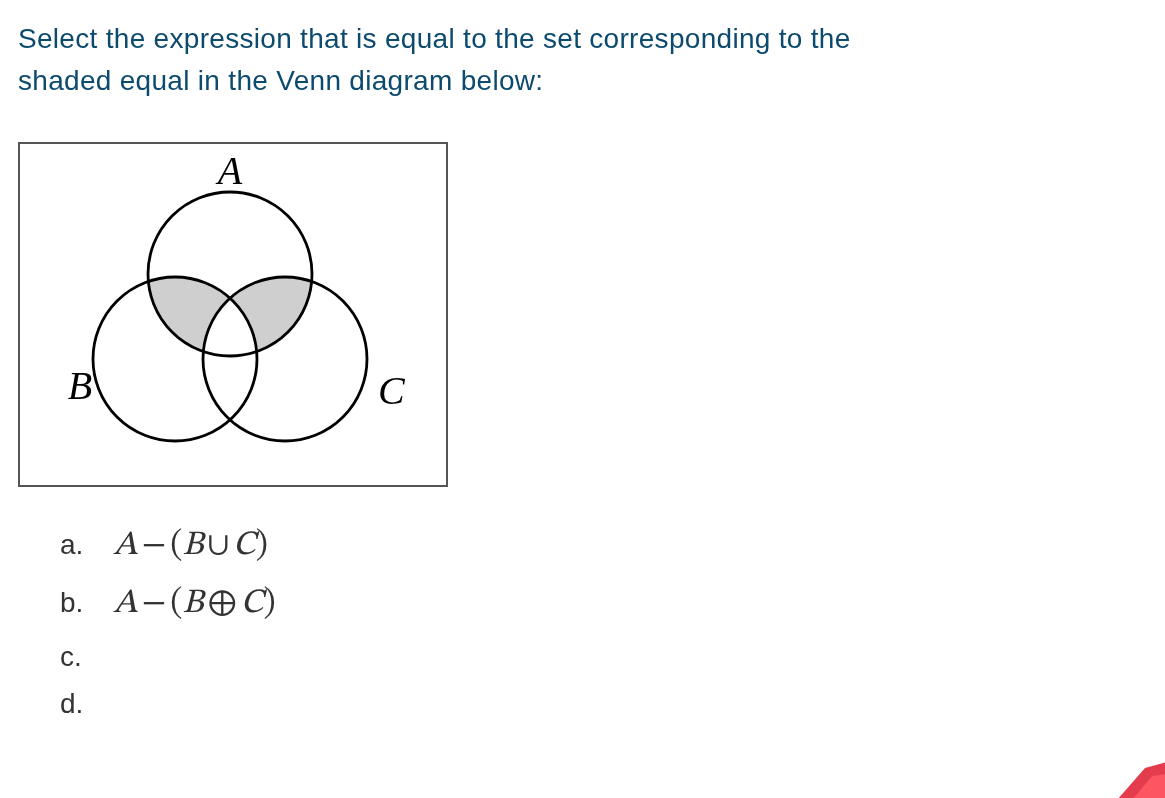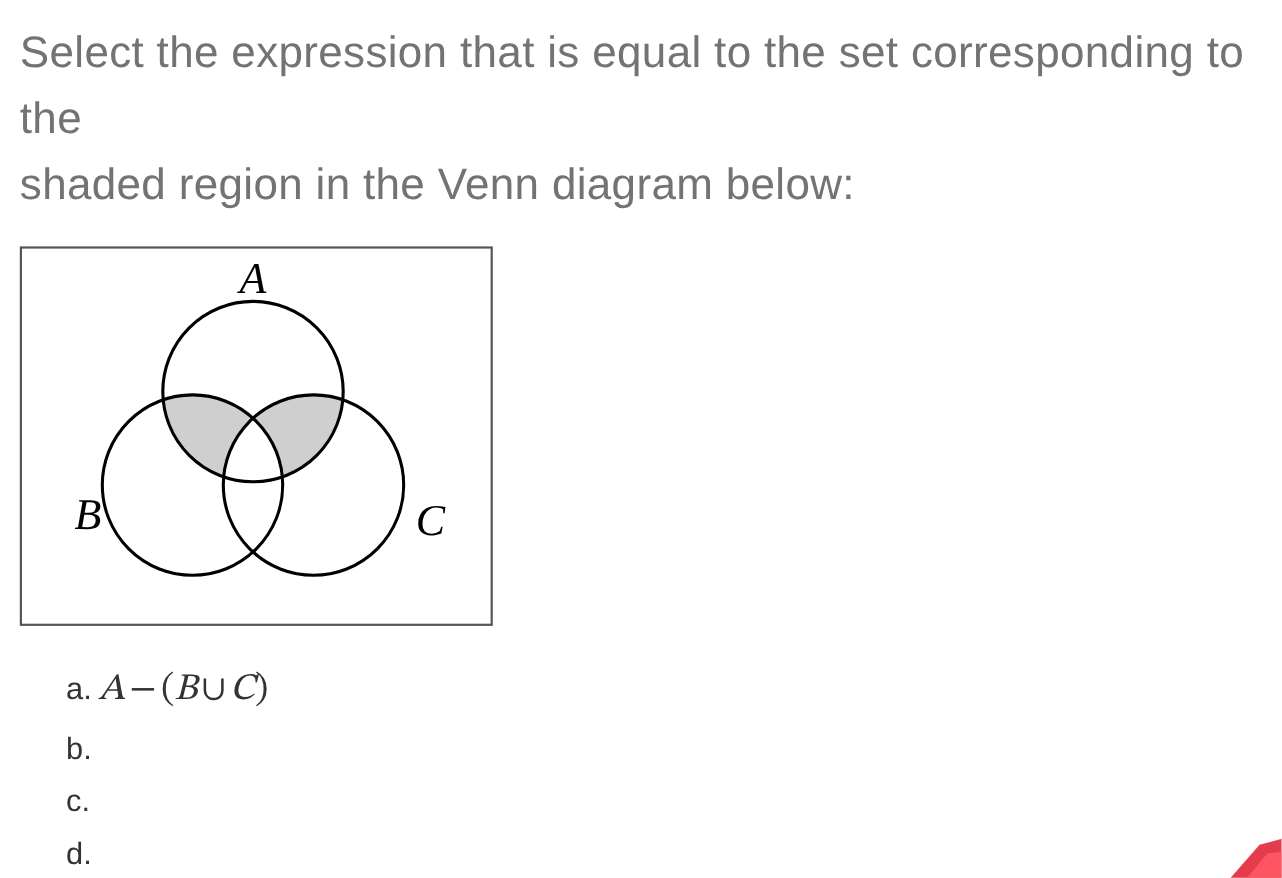--- a/index.html
+++ b/index.html
@@ -11,26 +11,26 @@
     font-family: "Helvetica Neue", Arial, sans-serif;
     color: #555555;
     overflow: hidden;
     position: relative;
   }
   .page {
     padding: 18px 18px 0 18px;
     box-sizing: border-box;
   }
   .question-text {
-    font-size: 40px;
+    font-size: 28px;
     line-height: 1.5;
-    color: #737373;
+    color: #0c4a6e;
     font-weight: 300;
     letter-spacing: 0.3px;
-    margin-bottom: 26px;
+    margin-bottom: 40px;
   }
   .venn-box {
     width: 430px;
     height: 345px;
     border: 2px solid #555555;
     box-sizing: border-box;
     position: relative;
     margin-bottom: 30px;
     background: #ffffff;
   }
@@ -51,20 +51,21 @@
   }
   .opt-letter {
     font-size: 28px;
     color: #333333;
     margin-right: 6px;
     font-family: "Helvetica Neue", Arial, sans-serif;
   }
   .math {
     font-family: "Cambria Math", "STIX Two Math", "Latin Modern Math", "Times New Roman", serif;
     font-style: italic;
+    margin-left: 24px;
   }
   .math .op {
     font-style: normal;
     padding: 0 4px;
   }
   .math .paren {
     font-style: normal;
   }
   .corner-mark {
     position: absolute;
@@ -76,21 +77,21 @@
     pointer-events: none;
   }
 </style>
 </head>
 <body>
 
 <div class="page">
 
   <div class="question-text">
     <span>Select the expression that is equal to the set corresponding to the</span><br>
-    <span>shaded region in the Venn diagram below:</span>
+    <span>shaded equal in the Venn diagram below:</span>
   </div>
 
   <div class="venn-box">
     <svg width="426" height="341" viewBox="0 0 426 341">
       <defs>
         <clipPath id="clipA">
             <circle cx="210" cy="130" r="82"></circle>
           </clipPath>
         <clipPath id="clipB">
             <circle cx="155" cy="215" r="82"></circle>
@@ -129,20 +130,23 @@
 
     <div class="option">
       <span class="opt-letter">a.</span>
       <span class="math">
         <span>A</span><span class="op">−</span><span class="paren">(</span><span>B</span><span class="op">∪</span><span>C</span><span class="paren">)</span>
       </span>
     </div>
 
     <div class="option">
       <span class="opt-letter">b.</span>
+      <span class="math">
+        <span>A</span><span class="op">−</span><span class="paren">(</span><span>B</span><span class="op">⊕</span><span>C</span><span class="paren">)</span>
+      </span>
     </div>
 
     <div class="option">
       <span class="opt-letter">c.</span>
     </div>
 
     <div class="option">
       <span class="opt-letter">d.</span>
     </div>
 

